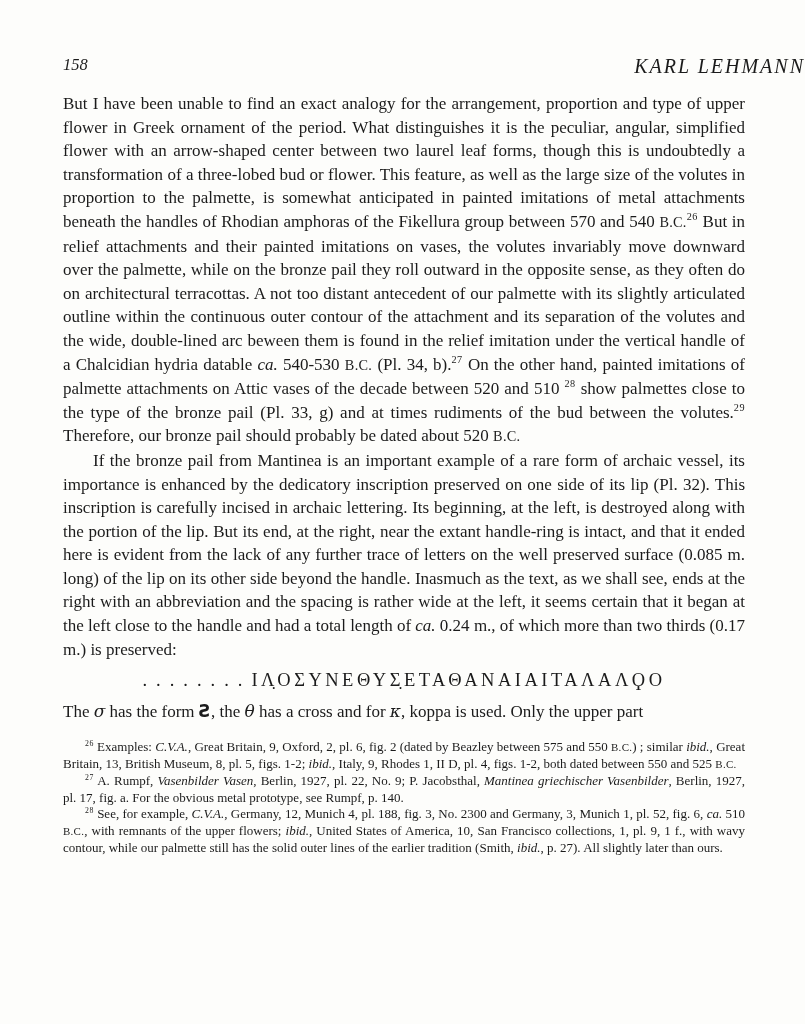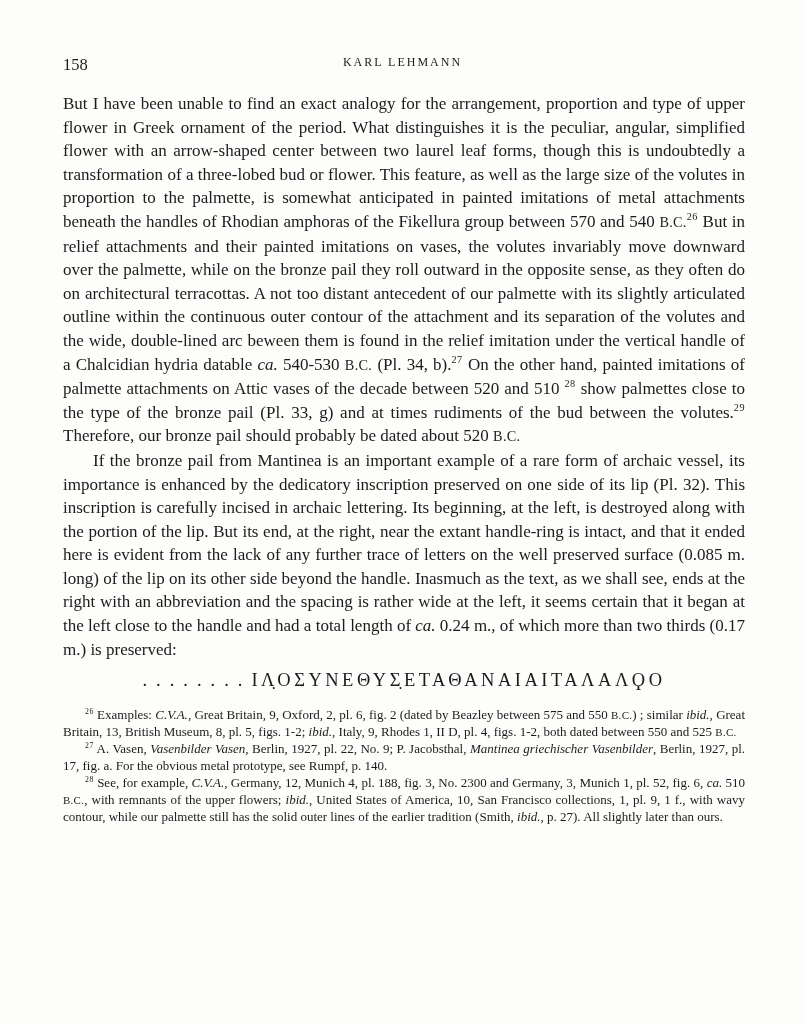--- a/index.html
+++ b/index.html
@@ -11,31 +11,32 @@
     background: #fdfdfb;
     color: #1b1b1b;
     font-family: "Liberation Serif", serif;
     overflow: hidden;
     box-sizing: border-box;
   }
   .page-header {
     position: relative;
     padding-top: 55px;
     height: 22px;
+    font-style: italic;
   }
   .page-number {
     position: absolute;
     left: 63px;
     top: 55px;
     font-size: 16.5px;
   }
   .running-title {
     display: block;
-    text-align: center;
-    font-size: 12px;
+    text-align: right;
+    font-size: 20px;
     letter-spacing: 2px;
   }
   .text-block {
     margin: 15px 60px 0 63px;
     width: 682px;
     font-size: 17px;
     line-height: 23.6px;
     text-align: justify;
   }
   .para { margin: 0; }
@@ -75,20 +76,21 @@
 <div class="page">
   <header class="page-header">
     <span class="page-number">158</span>
     <span class="running-title">KARL LEHMANN</span>
   </header>
 
   <main class="text-block">
     <p class="para no-indent"><span>But I have been unable to find an exact analogy for the arrangement, proportion and type of upper flower in Greek ornament of the period.  What distinguishes it is the peculiar, angular, simplified flower with an arrow-shaped center between two laurel leaf forms, though this is undoubtedly a transformation of a three-lobed bud or flower.  This feature, as well as the large size of the volutes in proportion to the palmette, is somewhat anticipated in painted imitations of metal attachments beneath the handles of Rhodian amphoras of the Fikellura group between 570 and 540 </span><span class="sc">B.C.</span><span class="sup">26</span><span>  But in relief attachments and their painted imitations on vases, the volutes invariably move downward over the palmette, while on the bronze pail they roll outward in the opposite sense, as they often do on architectural terracottas.  A not too distant antecedent of our palmette with its slightly articulated outline within the continuous outer contour of the attachment and its separation of the volutes and the wide, double-lined arc beween them is found in the relief imitation under the vertical handle of a Chalcidian hydria datable </span><span class="it">ca.</span><span> 540-530 </span><span class="sc">B.C.</span><span> (Pl. 34, b).</span><span class="sup">27</span><span>  On the other hand, painted imitations of palmette attachments on Attic vases of the decade between 520 and 510 </span><span class="sup">28</span><span> show palmettes close to the type of the bronze pail (Pl. 33, g) and at times rudiments of the bud between the volutes.</span><span class="sup">29</span><span>  Therefore, our bronze pail should probably be dated about 520 </span><span class="sc">B.C.</span></p>
     <p class="para indent"><span>If the bronze pail from Mantinea is an important example of a rare form of archaic vessel, its importance is enhanced by the dedicatory inscription preserved on one side of its lip (Pl. 32).  This inscription is carefully incised in archaic lettering.  Its beginning, at the left, is destroyed along with the portion of the lip.  But its end, at the right, near the extant handle-ring is intact, and that it ended here is evident from the lack of any further trace of letters on the well preserved surface (0.085 m. long) of the lip on its other side beyond the handle.  Inasmuch as the text, as we shall see, ends at the right with an abbreviation and the spacing is rather wide at the left, it seems certain that it began at the left close to the handle and had a total length of </span><span class="it">ca.</span><span> 0.24 m., of which more than two thirds (0.17 m.) is preserved:</span></p>
     <div class="inscription"><span class="dots">........</span><span>ΙΛ̣ΟΣΥΝΕΘΥΣ̣ΕΤΑΘΑΝΑΙΑΙΤΑΛΑΛϘΟ</span></div>
+    <p class="para no-indent post-inscription"><span>The </span><span class="gi">σ</span><span> has the form </span><span class="ep">Ƨ</span><span>, the </span><span class="gi">θ</span><span> has a cross and for </span><span class="gi">κ</span><span>, koppa is used.  Only the upper part</span></p>
 
     <section class="footnotes">
       <p class="footnote"><span class="sup">26</span><span> Examples: </span><span class="it">C.V.A.</span><span>, Great Britain, 9, Oxford, 2, pl. 6, fig. 2 (dated by Beazley between 575 and 550 </span><span class="sc">B.C.</span><span>) ; similar </span><span class="it">ibid.</span><span>, Great Britain, 13, British Museum, 8, pl. 5, figs. 1-2; </span><span class="it">ibid.</span><span>, Italy, 9, Rhodes 1, II D, pl. 4, figs. 1-2, both dated between 550 and 525 </span><span class="sc">B.C.</span></p>
-      <p class="footnote"><span class="sup">27</span><span> A. Vasen, </span><span class="it">Vasenbilder Vasen</span><span>, Berlin, 1927, pl. 22, No. 9;  P. Jacobsthal, </span><span class="it">Mantinea griechischer Vasenbilder</span><span>, Berlin, 1927, pl. 17, fig. a.  For the obvious metal prototype, see Rumpf, p. 140.</span></p>
+      <p class="footnote"><span class="sup">27</span><span> A. Rumpf, </span><span class="it">Vasenbilder Vasen</span><span>, Berlin, 1927, pl. 22, No. 9;  P. Jacobsthal, </span><span class="it">Mantinea griechischer Vasenbilder</span><span>, Berlin, 1927, pl. 17, fig. a.  For the obvious metal prototype, see Rumpf, p. 140.</span></p>
       <p class="footnote"><span class="sup">28</span><span> See, for example, </span><span class="it">C.V.A.</span><span>, Germany, 12, Munich 4, pl. 188, fig. 3, No. 2300 and Germany, 3, Munich 1, pl. 52, fig. 6, </span><span class="it">ca.</span><span> 510 </span><span class="sc">B.C.</span><span>, with remnants of the upper flowers; </span><span class="it">ibid.</span><span>, United States of America, 10, San Francisco collections, 1, pl. 9, 1 f., with wavy contour, while our palmette still has the solid outer lines of the earlier tradition (Smith, </span><span class="it">ibid.</span><span>, p. 27).  All slightly later than ours.</span></p>
     </section>
   </main>
 </div>
 
 </body></html>

